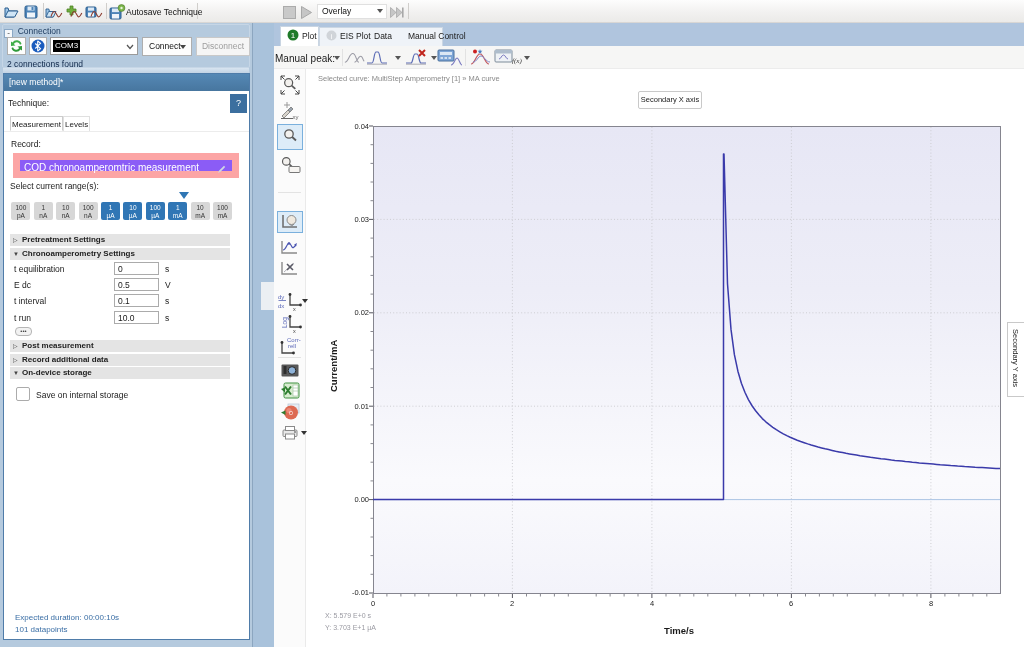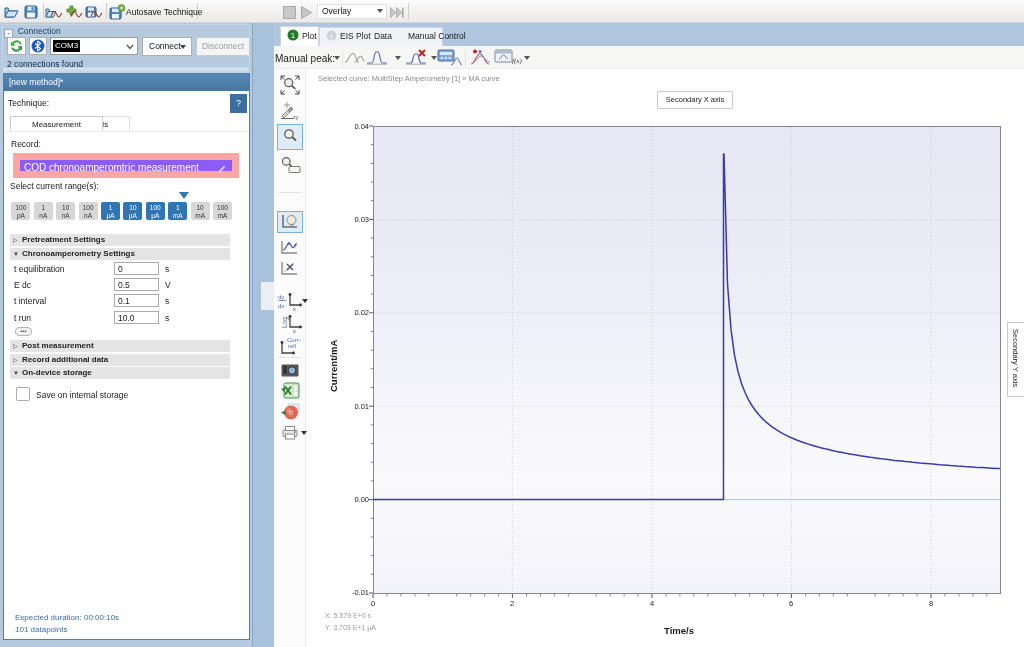--- a/index.html
+++ b/index.html
@@ -27,21 +27,21 @@
 #disconnbtn { left:196px; top:14px; width:54px; height:19px; font-size:8.5px; text-align:center; line-height:17px; color:#9d9d9d; background:#f5f5f5; border-color:#c9c9c9; }
 #connfound { left:7px; top:36px; font-size:8.5px; color:#10284a; }
 
 
 #method { left:3px; top:50px; width:247px; height:567px; background:#fff; border:1px solid #4f7ca9; }
 #mtitle { left:0; top:0; width:245px; height:17px; background:linear-gradient(#5588b5,#47769f); color:#fff; font-size:8.5px; line-height:17px; padding-left:5px; }
 #techlabel { left:4px; top:24px; font-size:8.5px; }
 #techcombo { left:50px; top:20px; width:172px; height:19px; background:#fff; border:1px solid #acacac; font-size:8.5px; line-height:17px; }
 #techcombo .dash { color:#b0b0b0; letter-spacing:-1px; }
 #helpbtn { left:226px; top:20px; width:17px; height:19px; background:#3c6f9f; color:#fff; font-size:9px; text-align:center; line-height:19px; }
-.mtab { position:absolute; height:15px; line-height:15px; padding:0 21px; font-size:8px; }
+.mtab { position:absolute; height:15px; line-height:15px; padding:0 1px; font-size:8px; }
 #mtab1 { left:6px; top:42px; border:1px solid #cccccc; border-bottom:1px solid #fff; background:#fff; z-index:2; }
 #mtab2 { left:59px; top:42px; color:#222; border:1px solid #e0e0e0; border-bottom:none; }
 #tabline { left:0px; top:57px; width:245px; height:1px; background:#ececec; }
 #noteslbl { left:7px; top:65px; font-size:8.5px; }
 #notesbox { left:9px; top:79px; width:226px; height:25px; background:#8b5cf6; border:7px solid #fca5a5; color:#fff; font-size:10px; padding:2px 4px; }
 #rangelbl { left:6px; top:107px; font-size:8.5px; }
 #marker { left:175px; top:118px; width:0; height:0; border-left:5px solid transparent; border-right:5px solid transparent; border-top:7px solid #2f76b4; }
 .rbtn { position:absolute; top:128px; width:19px; height:18px; font-size:6.5px; line-height:7.5px; text-align:center; padding-top:2px; background:#d7d7d7; color:#333; border-radius:2px; }
 .rsel { background:#3076b5; color:#fff; }
 .shead { position:absolute; left:6px; width:220px; height:12px; background:#e4e4e4; font-size:8px; font-weight:bold; color:#222; line-height:12px; padding-left:3px; }
@@ -67,21 +67,21 @@
 .rtab { position:absolute; top:8px; font-size:8.5px; color:#1a1a1a; z-index:3; }
 #peakbar { left:0; top:23px; width:750px; height:23px; background:#f6f6f5; border-bottom:1px solid #ececec; }
 #peaklbl { left:1px; top:7px; font-size:10px; }
 .parr { position:absolute; width:0; height:0; border-left:3px solid transparent; border-right:3px solid transparent; border-top:4px solid #555; }
 .psep { position:absolute; top:3px; width:1px; height:17px; background:#e2e2e2; }
 #vtoolbar { left:0; top:46px; width:32px; height:578px; background:#fbfbfb; border-right:1px solid #eaeaea; }
 .vsep { position:absolute; left:4px; width:23px; height:1px; background:#e3e3e3; }
 .vbox { position:absolute; left:3px; width:26px; border:1px solid #7ab0dd; background:#ddecf8; }
 
 #selcurve { left:318px; top:74px; font-size:7.5px; color:#8a8a8a; }
-#secx { left:657px; top:91px; width:76px; height:18px; background:#fff; border:1px solid #c9c9c9; border-radius:2px; font-size:7.5px; text-align:center; line-height:16px; color:#222; }
+#secx { left:638px; top:91px; width:64px; height:18px; background:#fff; border:1px solid #c9c9c9; border-radius:2px; font-size:7.5px; text-align:center; line-height:16px; color:#222; }
 #secy { left:1007px; top:322px; width:19px; height:75px; background:#fff; border:1px solid #c9c9c9; z-index:5; }
 #secy span { position:absolute; left:12px; top:6px; font-size:7.5px; color:#222; white-space:nowrap; transform:rotate(90deg); transform-origin:0 0; }
 
 
 #plotrect { left:373px; top:126px; width:628px; height:468px; border:1px solid #85858f; background:linear-gradient(180deg,#e7e7f5 0%,#ededf7 35%,#fafafd 76%,#f3f3fa 100%); }
 .ylab { position:absolute; width:30px; text-align:right; font-size:7.5px; color:#222; }
 .xlab { position:absolute; top:599px; width:20px; text-align:center; font-size:7.5px; color:#222; }
 #xtitle { left:664px; top:625px; font-size:9.5px; font-weight:bold; }
 #ytitle { left:328px; top:392px; font-size:9.5px; font-weight:bold; transform:rotate(-90deg); transform-origin:0 0; }
 #coords { left:325px; top:610px; font-size:7px; color:#9a9aa2; line-height:12px; }

